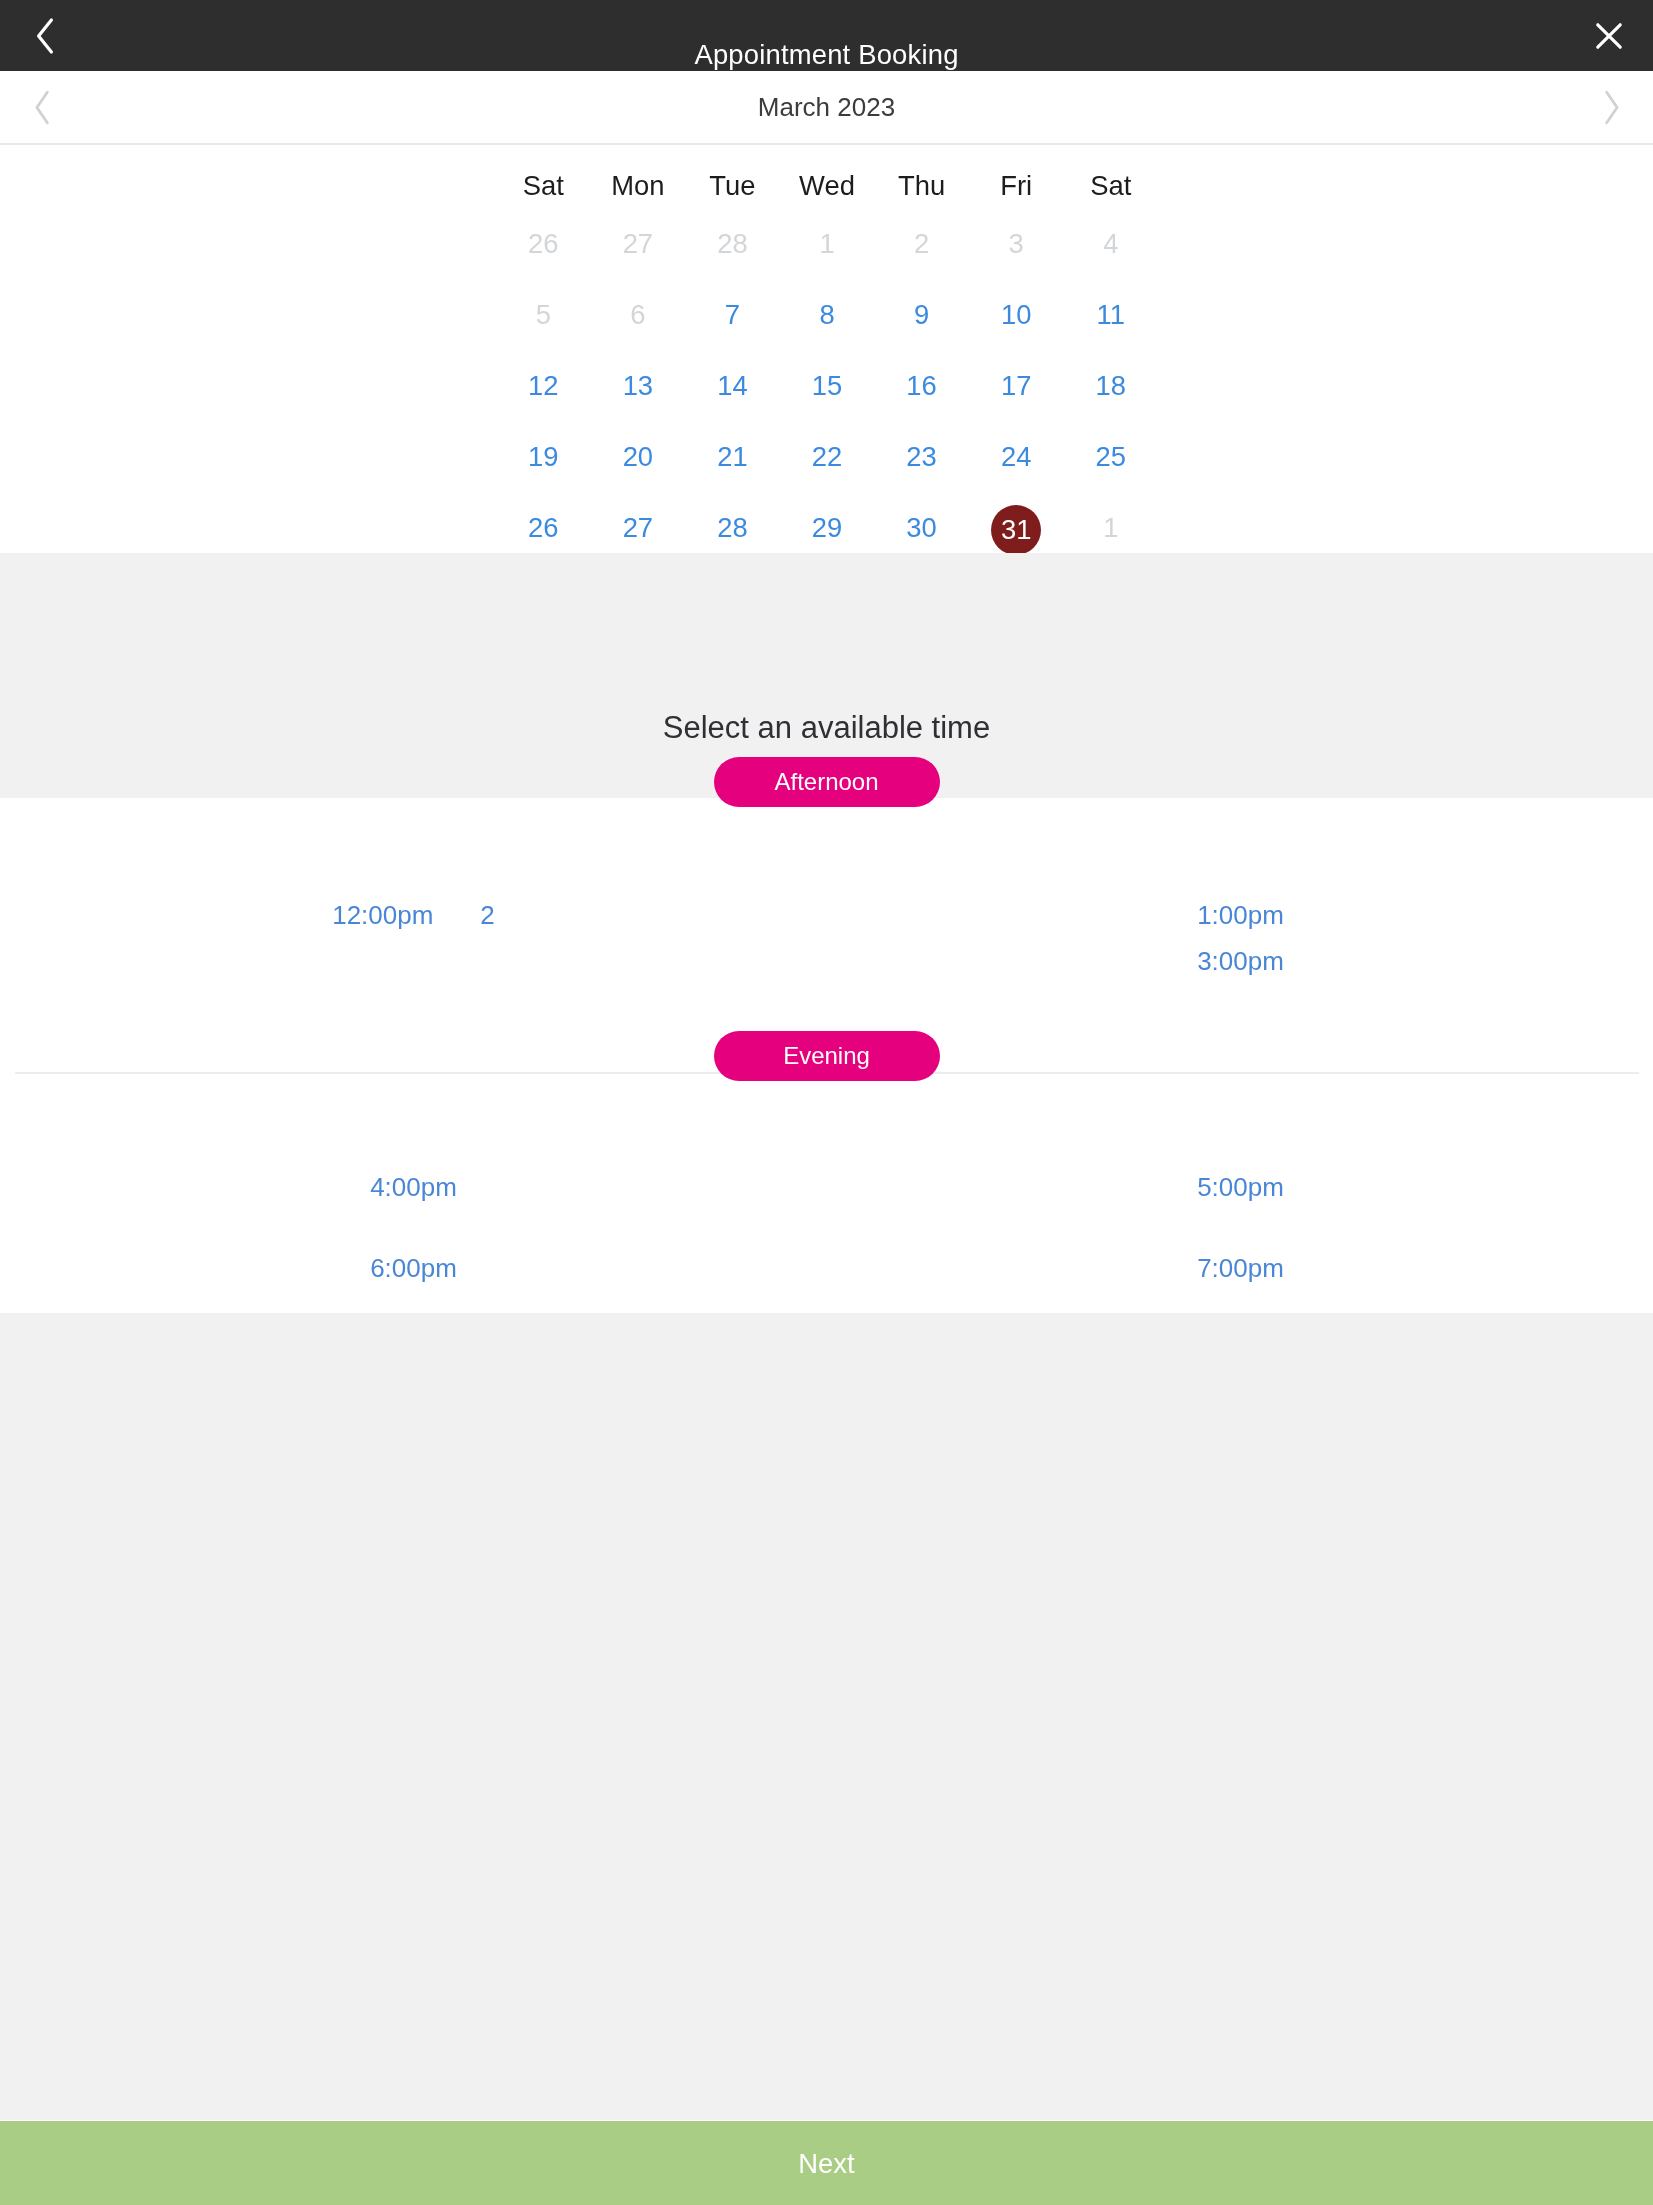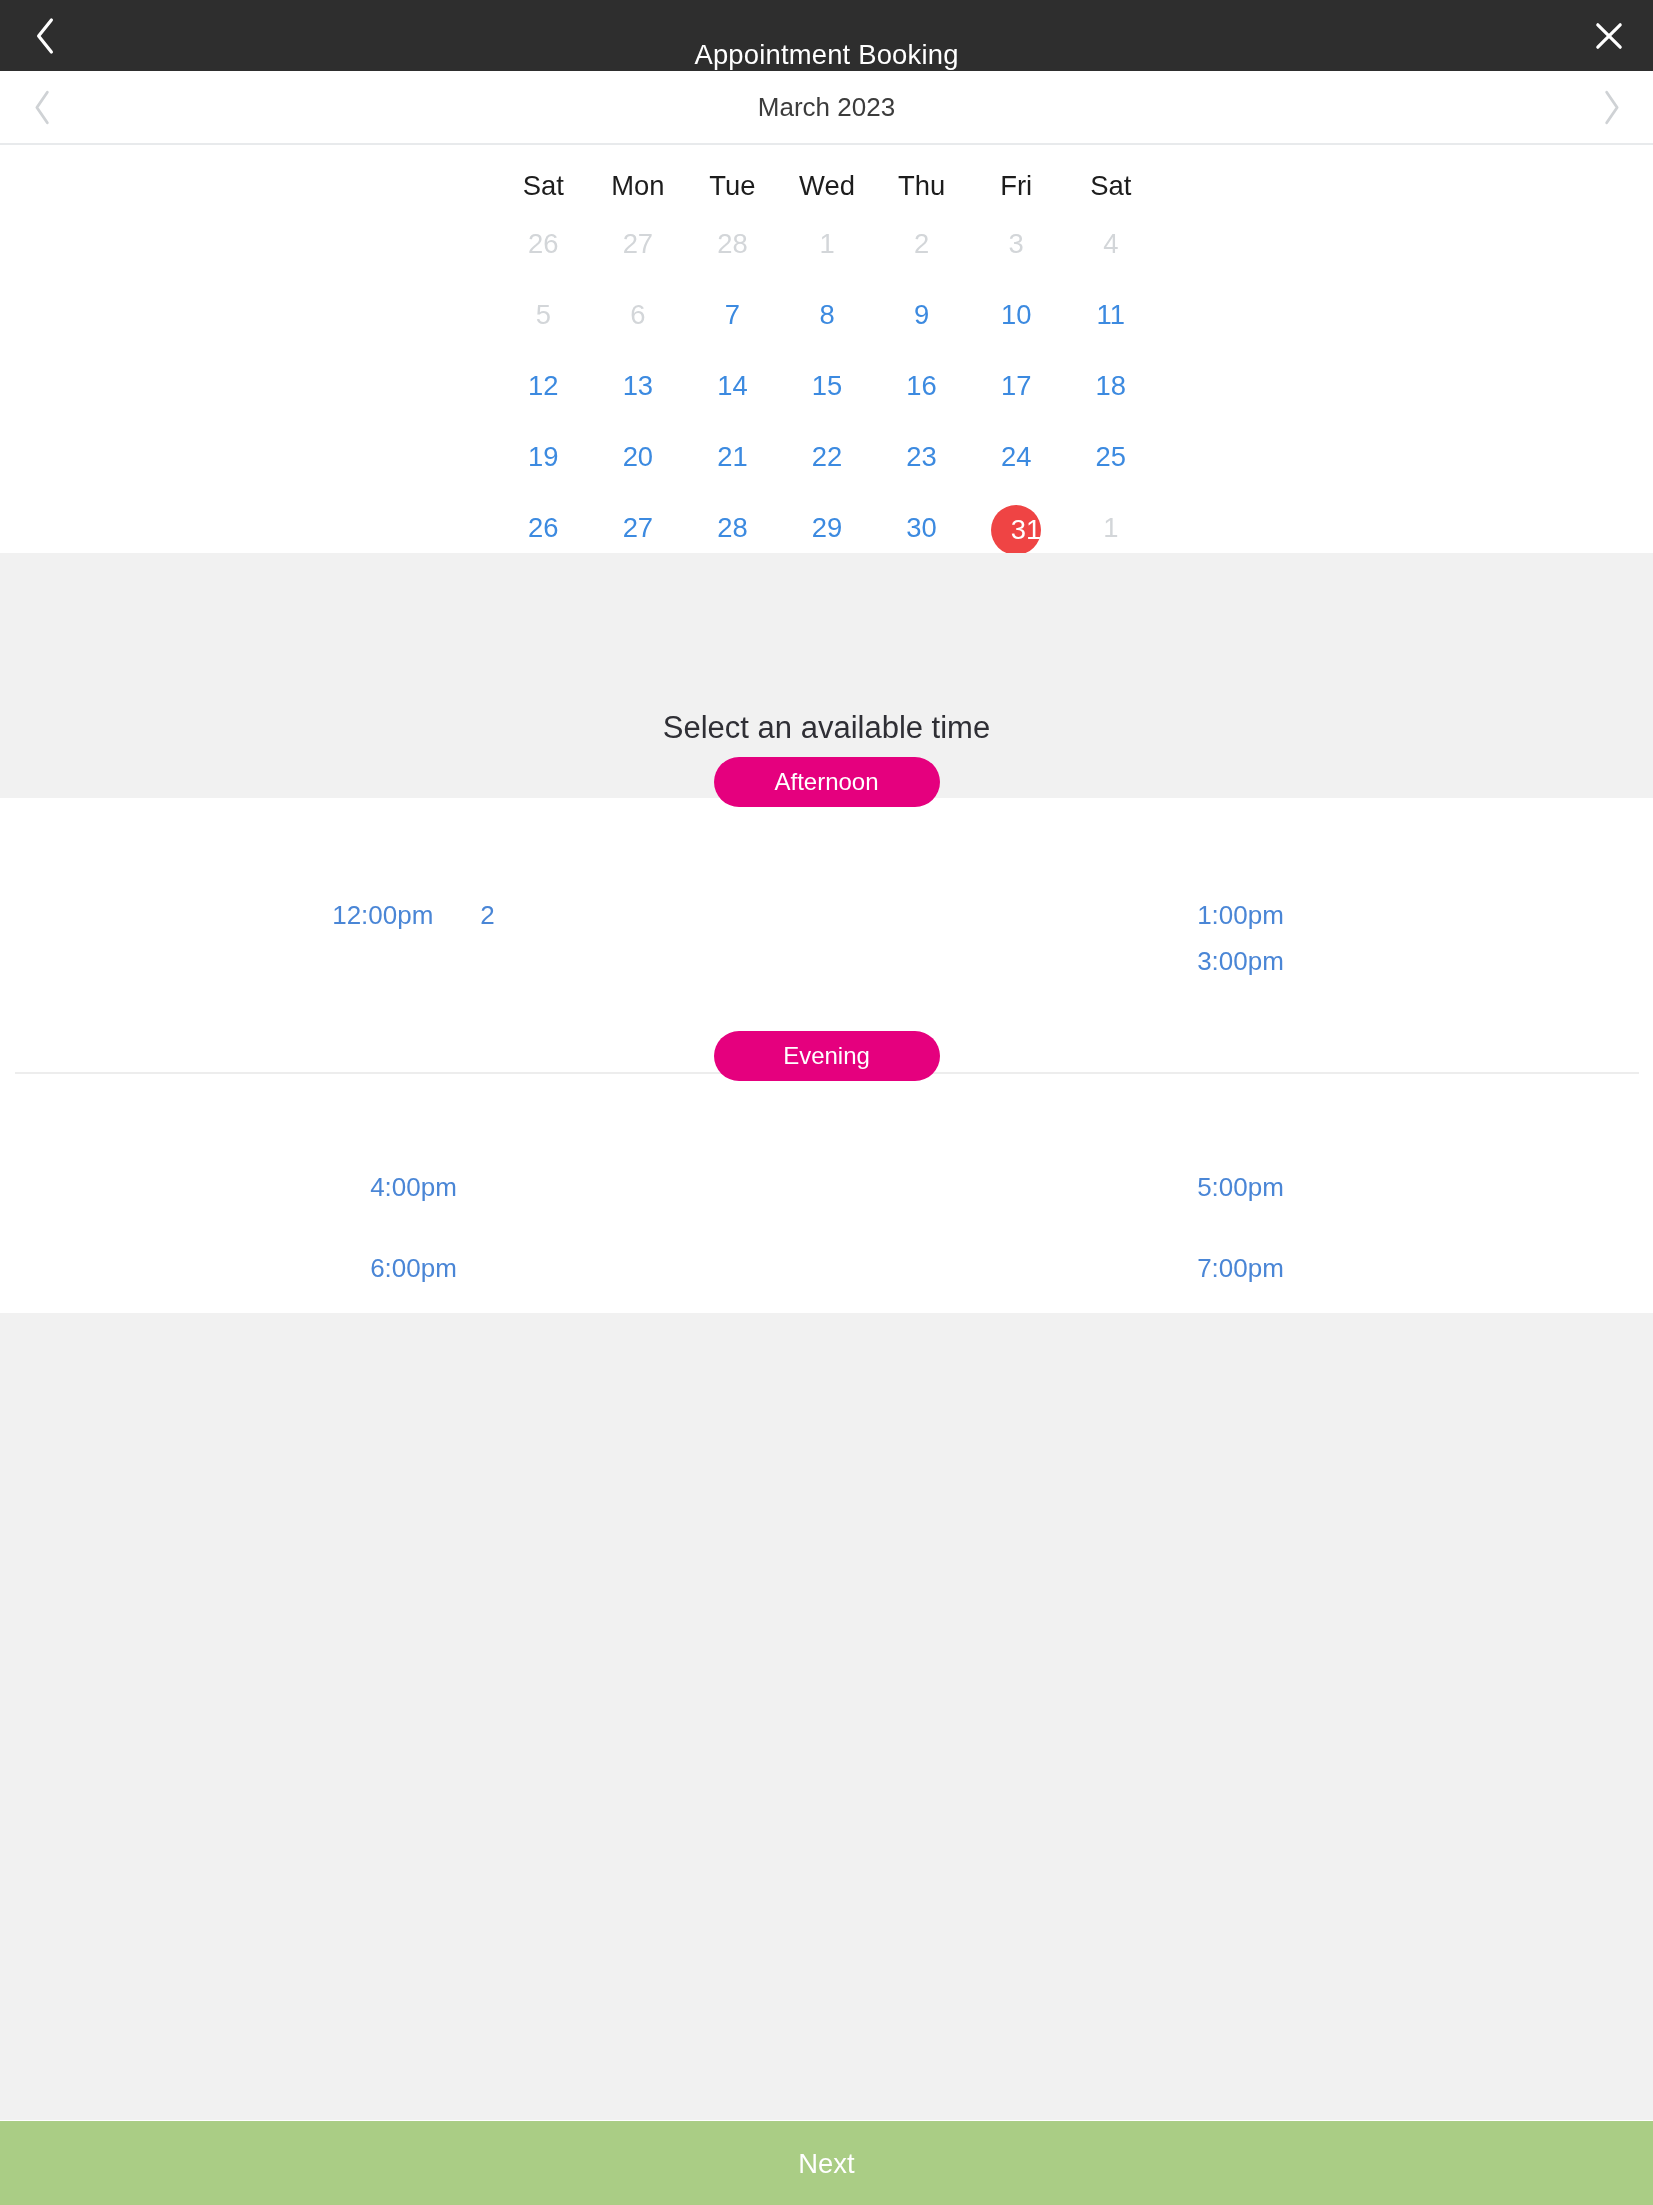--- a/index.html
+++ b/index.html
@@ -118,24 +118,23 @@
     font-size: 27.4px;
     padding-top: 18px;
   }
   .cal-cell.muted { color: #d3d6d9; }
   .cal-cell.selected .daynum {
     display: inline-block;
     width: 50px;
     height: 50px;
     line-height: 50px;
     border-radius: 50%;
-    background: #ef4444;
+    background: #7f1d1d;
     color: #ffffff;
     vertical-align: middle;
-    text-align: right;
   }
   .daynum { display: inline-block; }
 
   
   .gray-band {
     position: absolute;
     top: 553px; left: 0;
     width: 1653px;
     height: 245px;
     background: #f1f1f1;

